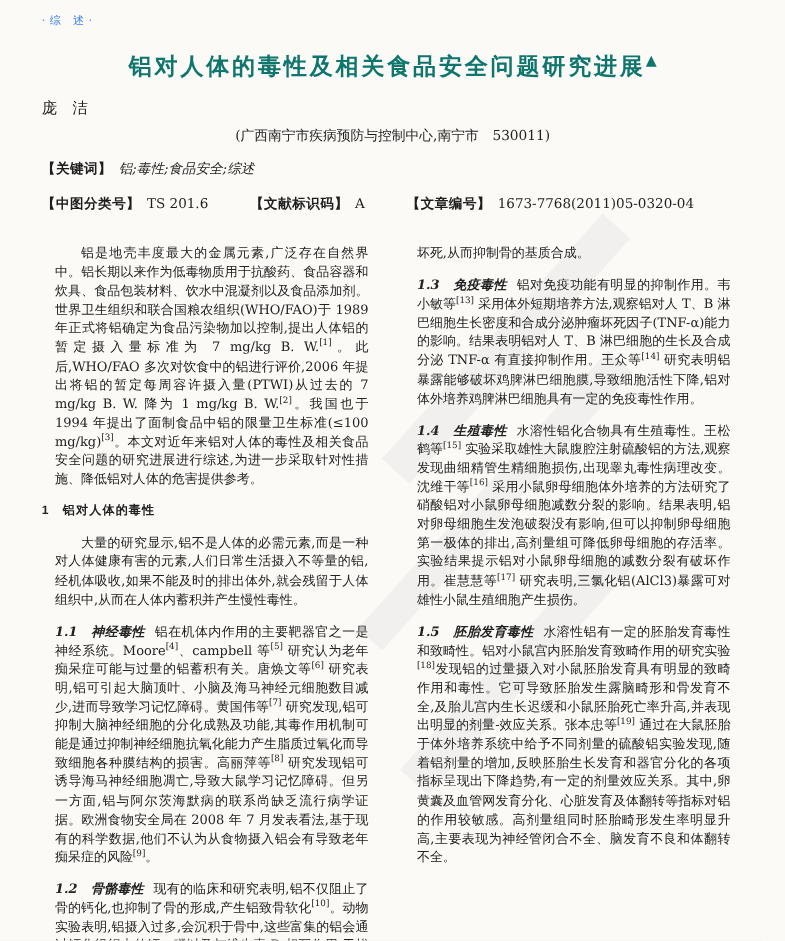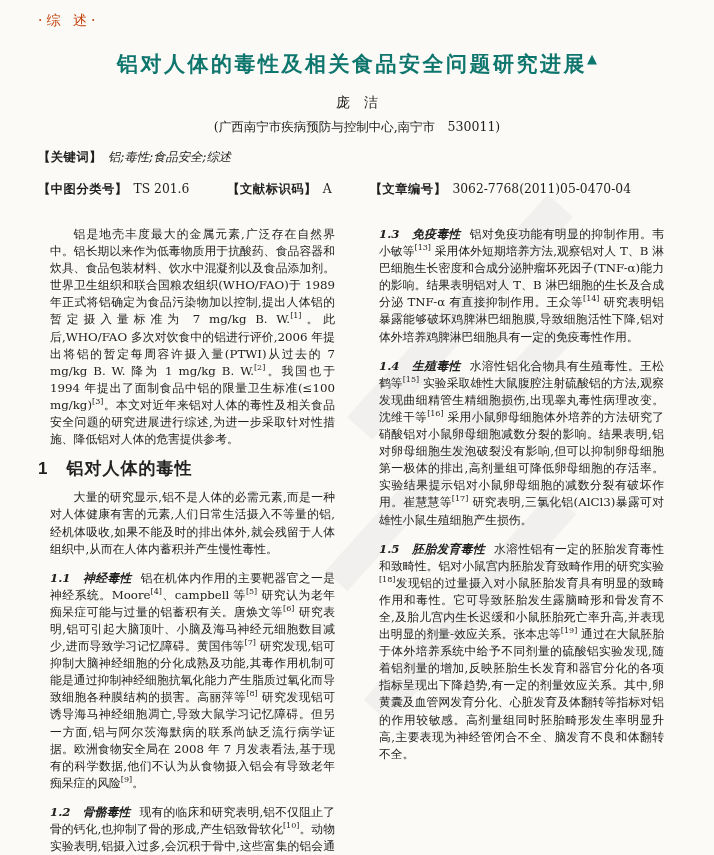--- a/index.html
+++ b/index.html
@@ -24,38 +24,37 @@
     pointer-events:none;opacity:.05;
   }
   .watermark .wm-bar{
     position:absolute;background:#555;
   }
   .wm-b1{left:40px;top:40px;width:300px;height:34px;transform:rotate(-48deg);}
   .wm-b2{left:10px;top:180px;width:340px;height:30px;transform:rotate(-48deg);}
   .wm-b3{left:60px;top:330px;width:280px;height:34px;transform:rotate(-48deg);}
 
   .column-mark{
-    font-size:14px;
+    font-size:10px;
     letter-spacing:4px;
-    color:#c2410c;
+    color:#3b82f6;
   }
   .title-row{
     text-align:center;
     margin-top:20px;
     font-size:21px;
     font-weight:bold;
     letter-spacing:2.5px;
     color:#0f766e;
   }
   .title-row sup{
     font-size:13px;
     letter-spacing:0;
   }
   .author-row{
-    text-align:center;
     margin-top:16px;
     font-size:14px;
   }
   .affil-row{
     text-align:center;
     margin-top:7px;
     font-size:12.5px;
   }
   .meta{
     margin-top:12px;
@@ -84,21 +83,21 @@
     font-size:11.8px;
     line-height:17.1px;
     text-align:justify;
     color:#222;
   }
   .col p{margin:12px;}
   .col p.indent{text-indent:2em;}
   .sec-heading{
     font-family:"Liberation Sans","DejaVu Sans",sans-serif;
     font-weight:bold;
-    font-size:17px;
+    font-size:11px;
     letter-spacing:1px;
     margin:9px 0 9px 0;
   }
   .subhead{
     font-style:italic;
     font-weight:bold;
     margin-right:9px;
   }
   sup.ref{
     font-size:8px;
@@ -146,38 +145,39 @@
   </div>
 
   <div class="meta meta-row2">
     <span class="group g1">
       <span class="label">【中图分类号】</span><span class="val">TS 201.6</span>
     </span>
     <span class="group g2">
       <span class="label">【文献标识码】</span><span class="val">A</span>
     </span>
     <span class="group g3">
-      <span class="label">【文章编号】</span><span class="val">3062-7768(2011)05-0470-04</span>
+      <span class="label">【文章编号】</span><span class="val">1673-7768(2011)05-0320-04</span>
     </span>
   </div>
 
   <div class="body-cols">
     <div class="col col-left">
       <div class="left-blocks">
           <p class="indent">铝是地壳丰度最大的金属元素,广泛存在自然界中。铝长期以来作为低毒物质用于抗酸药、食品容器和炊具、食品包装材料、饮水中混凝剂以及食品添加剂。世界卫生组织和联合国粮农组织(WHO/FAO)于 1989 年正式将铝确定为食品污染物加以控制,提出人体铝的暂定摄入量标准为 7 mg/kg B. W.<sup class="ref">[1]</sup>。此后,WHO/FAO 多次对饮食中的铝进行评价,2006 年提出将铝的暂定每周容许摄入量(PTWI)从过去的 7 mg/kg B. W. 降为 1 mg/kg B. W.<sup class="ref">[2]</sup>。我国也于 1994 年提出了面制食品中铝的限量卫生标准(≤100 mg/kg)<sup class="ref">[3]</sup>。本文对近年来铝对人体的毒性及相关食品安全问题的研究进展进行综述,为进一步采取针对性措施、降低铝对人体的危害提供参考。</p>
           <div class="sec-heading">1　铝对人体的毒性</div>
           <p class="indent">大量的研究显示,铝不是人体的必需元素,而是一种对人体健康有害的元素,人们日常生活摄入不等量的铝,经机体吸收,如果不能及时的排出体外,就会残留于人体组织中,从而在人体内蓄积并产生慢性毒性。</p>
           <p class=""><span class="subhead">1.1　神经毒性</span>铝在机体内作用的主要靶器官之一是神经系统。Moore<sup class="ref">[4]</sup>、campbell 等<sup class="ref">[5]</sup> 研究认为老年痴呆症可能与过量的铝蓄积有关。唐焕文等<sup class="ref">[6]</sup> 研究表明,铝可引起大脑顶叶、小脑及海马神经元细胞数目减少,进而导致学习记忆障碍。黄国伟等<sup class="ref">[7]</sup> 研究发现,铝可抑制大脑神经细胞的分化成熟及功能,其毒作用机制可能是通过抑制神经细胞抗氧化能力产生脂质过氧化而导致细胞各种膜结构的损害。高丽萍等<sup class="ref">[8]</sup> 研究发现铝可诱导海马神经细胞凋亡,导致大鼠学习记忆障碍。但另一方面,铝与阿尔茨海默病的联系尚缺乏流行病学证据。欧洲食物安全局在 2008 年 7 月发表看法,基于现有的科学数据,他们不认为从食物摄入铝会有导致老年痴呆症的风险<sup class="ref">[9]</sup>。</p>
           <p class=""><span class="subhead">1.2　骨骼毒性</span>现有的临床和研究表明,铝不仅阻止了骨的钙化,也抑制了骨的形成,产生铝致骨软化<sup class="ref">[10]</sup>。动物实验表明,铝摄入过多,会沉积于骨中,这些富集的铝会通过钙化组织中的钙、磷以及与维生素 D 相互作用,干扰骨磷酸产生和骨内钙、磷结晶的形成<sup class="ref">[11]</sup>。黄国伟等<sup class="ref">[12]</sup> 研究发现铝能直接损害体外培养的人胚成骨细胞的活性,使细胞变性</p>
         </div>
       <div class="footnote">
         <hr class="fn-rule">
         <span class="fn-mark">▲</span><span>基金项目:广西卫生厅卫生科研计划项目( Z20100226)</span>
       </div>
     </div>
     <div class="col col-right">
+        <p class="">坏死,从而抑制骨的基质合成。</p>
         <p class=""><span class="subhead">1.3　免疫毒性</span>铝对免疫功能有明显的抑制作用。韦小敏等<sup class="ref">[13]</sup> 采用体外短期培养方法,观察铝对人 T、B 淋巴细胞生长密度和合成分泌肿瘤坏死因子(TNF-α)能力的影响。结果表明铝对人 T、B 淋巴细胞的生长及合成分泌 TNF-α 有直接抑制作用。王众等<sup class="ref">[14]</sup> 研究表明铝暴露能够破坏鸡脾淋巴细胞膜,导致细胞活性下降,铝对体外培养鸡脾淋巴细胞具有一定的免疫毒性作用。</p>
         <p class=""><span class="subhead">1.4　生殖毒性</span>水溶性铝化合物具有生殖毒性。王松鹤等<sup class="ref">[15]</sup> 实验采取雄性大鼠腹腔注射硫酸铝的方法,观察发现曲细精管生精细胞损伤,出现睾丸毒性病理改变。沈维干等<sup class="ref">[16]</sup> 采用小鼠卵母细胞体外培养的方法研究了硝酸铝对小鼠卵母细胞减数分裂的影响。结果表明,铝对卵母细胞生发泡破裂没有影响,但可以抑制卵母细胞第一极体的排出,高剂量组可降低卵母细胞的存活率。实验结果提示铝对小鼠卵母细胞的减数分裂有破坏作用。崔慧慧等<sup class="ref">[17]</sup> 研究表明,三氯化铝(AlCl3)暴露可对雄性小鼠生殖细胞产生损伤。</p>
         <p class=""><span class="subhead">1.5　胚胎发育毒性</span>水溶性铝有一定的胚胎发育毒性和致畸性。铝对小鼠宫内胚胎发育致畸作用的研究实验<sup class="ref">[18]</sup>发现铝的过量摄入对小鼠胚胎发育具有明显的致畸作用和毒性。它可导致胚胎发生露脑畸形和骨发育不全,及胎儿宫内生长迟缓和小鼠胚胎死亡率升高,并表现出明显的剂量-效应关系。张本忠等<sup class="ref">[19]</sup> 通过在大鼠胚胎于体外培养系统中给予不同剂量的硫酸铝实验发现,随着铝剂量的增加,反映胚胎生长发育和器官分化的各项指标呈现出下降趋势,有一定的剂量效应关系。其中,卵黄囊及血管网发育分化、心脏发育及体翻转等指标对铝的作用较敏感。高剂量组同时胚胎畸形发生率明显升高,主要表现为神经管闭合不全、脑发育不良和体翻转不全。</p>
       </div>
   </div>
 
 </div>
 
 </body></html>

